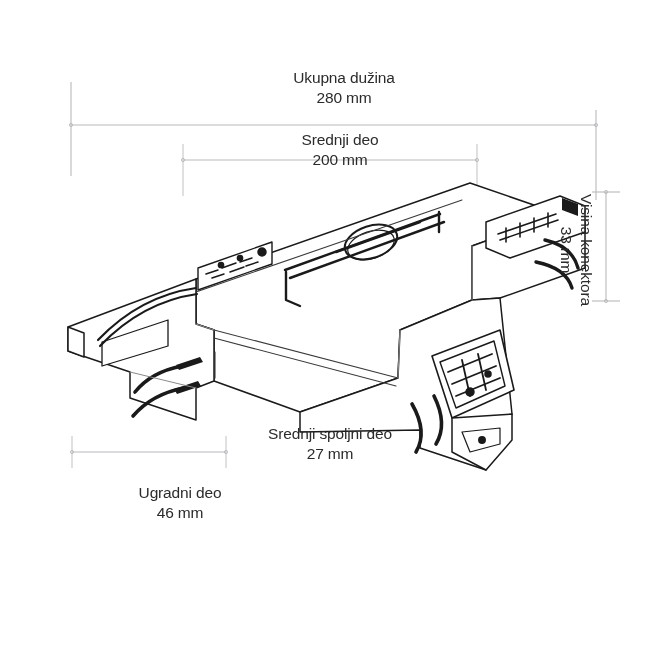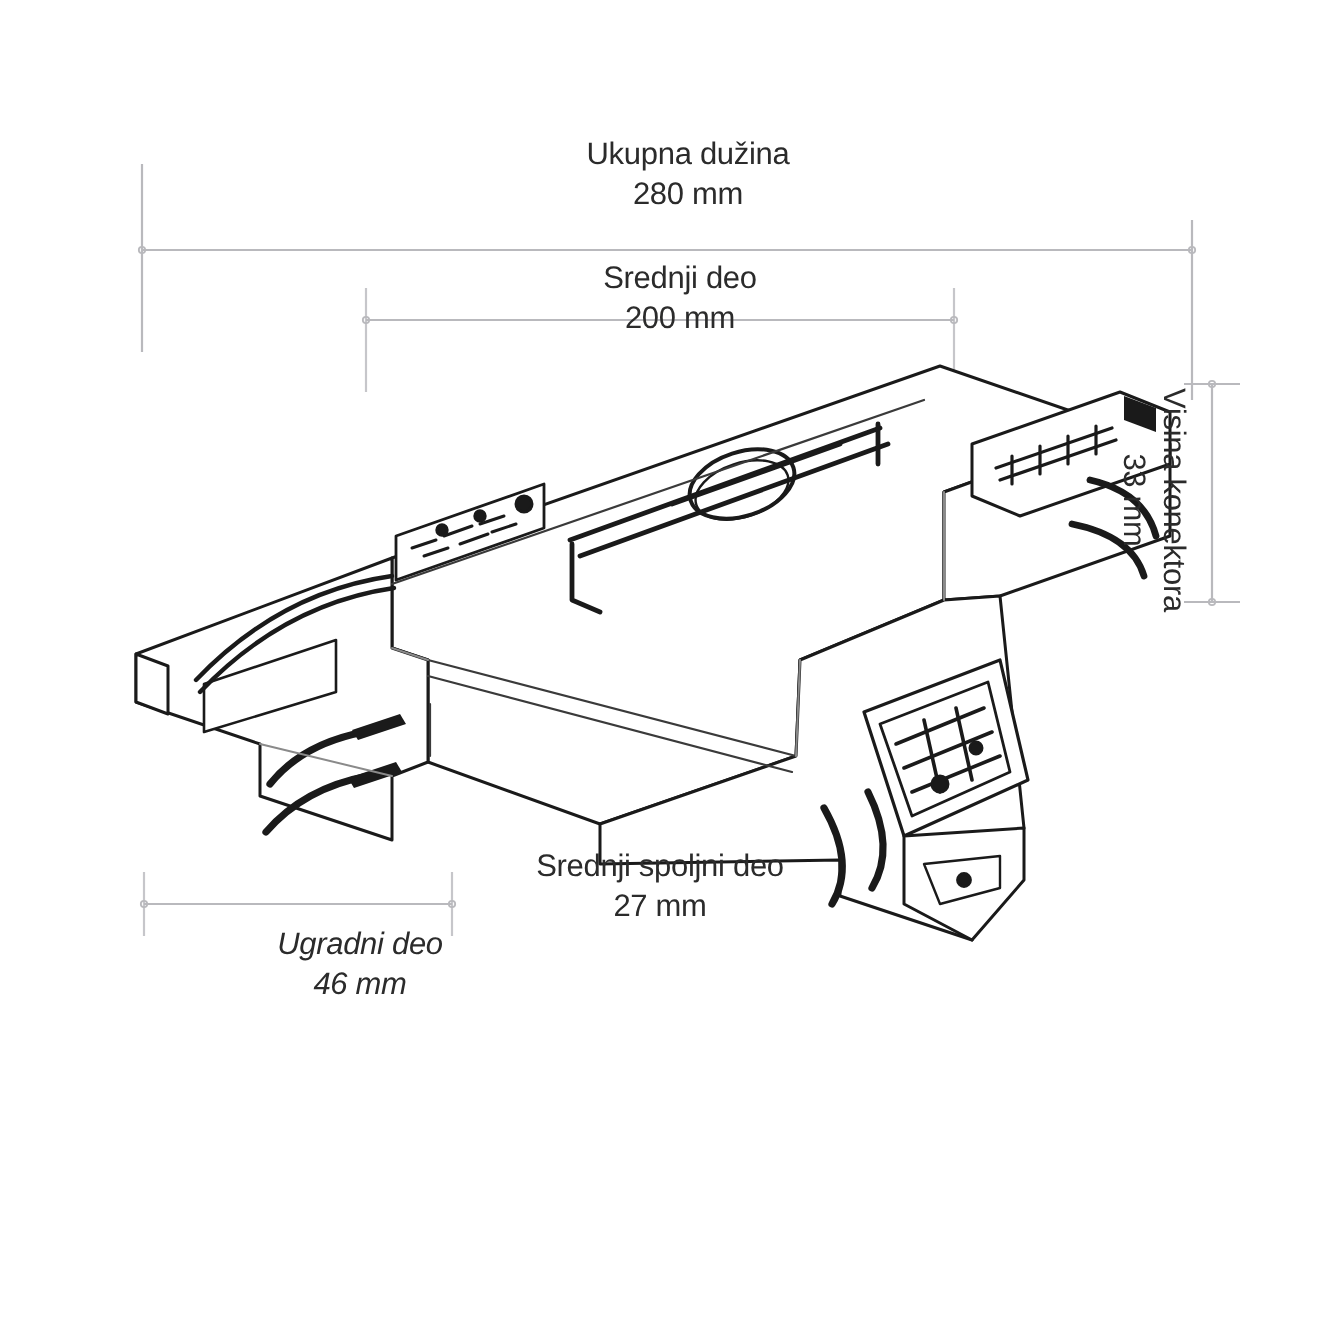--- a/index.html
+++ b/index.html
@@ -32,21 +32,21 @@
     letter-spacing: -0.15px;
     white-space: nowrap;
     user-select: none;
   }
   .dim-label .lbl-name { display: block; }
   .dim-label .lbl-value { display: block; }
 
   #label-total      { left: 184px; top: 68px;  width: 320px; }
   #label-middle     { left: 180px; top: 130px; width: 320px; }
   #label-outer      { left: 150px; top: 424px; width: 360px; }
-  #label-recessed   { left: 30px;  top: 463px; width: 300px; font-style: italic; }
+  #label-recessed   { left: 30px;  top: 483px; width: 300px; }
 
   #label-height {
     left: 596px;
     top: 190px;
     width: 120px;
     transform: rotate(90deg);
     transform-origin: 0 0;
     text-align: center;
   }
 </style>

